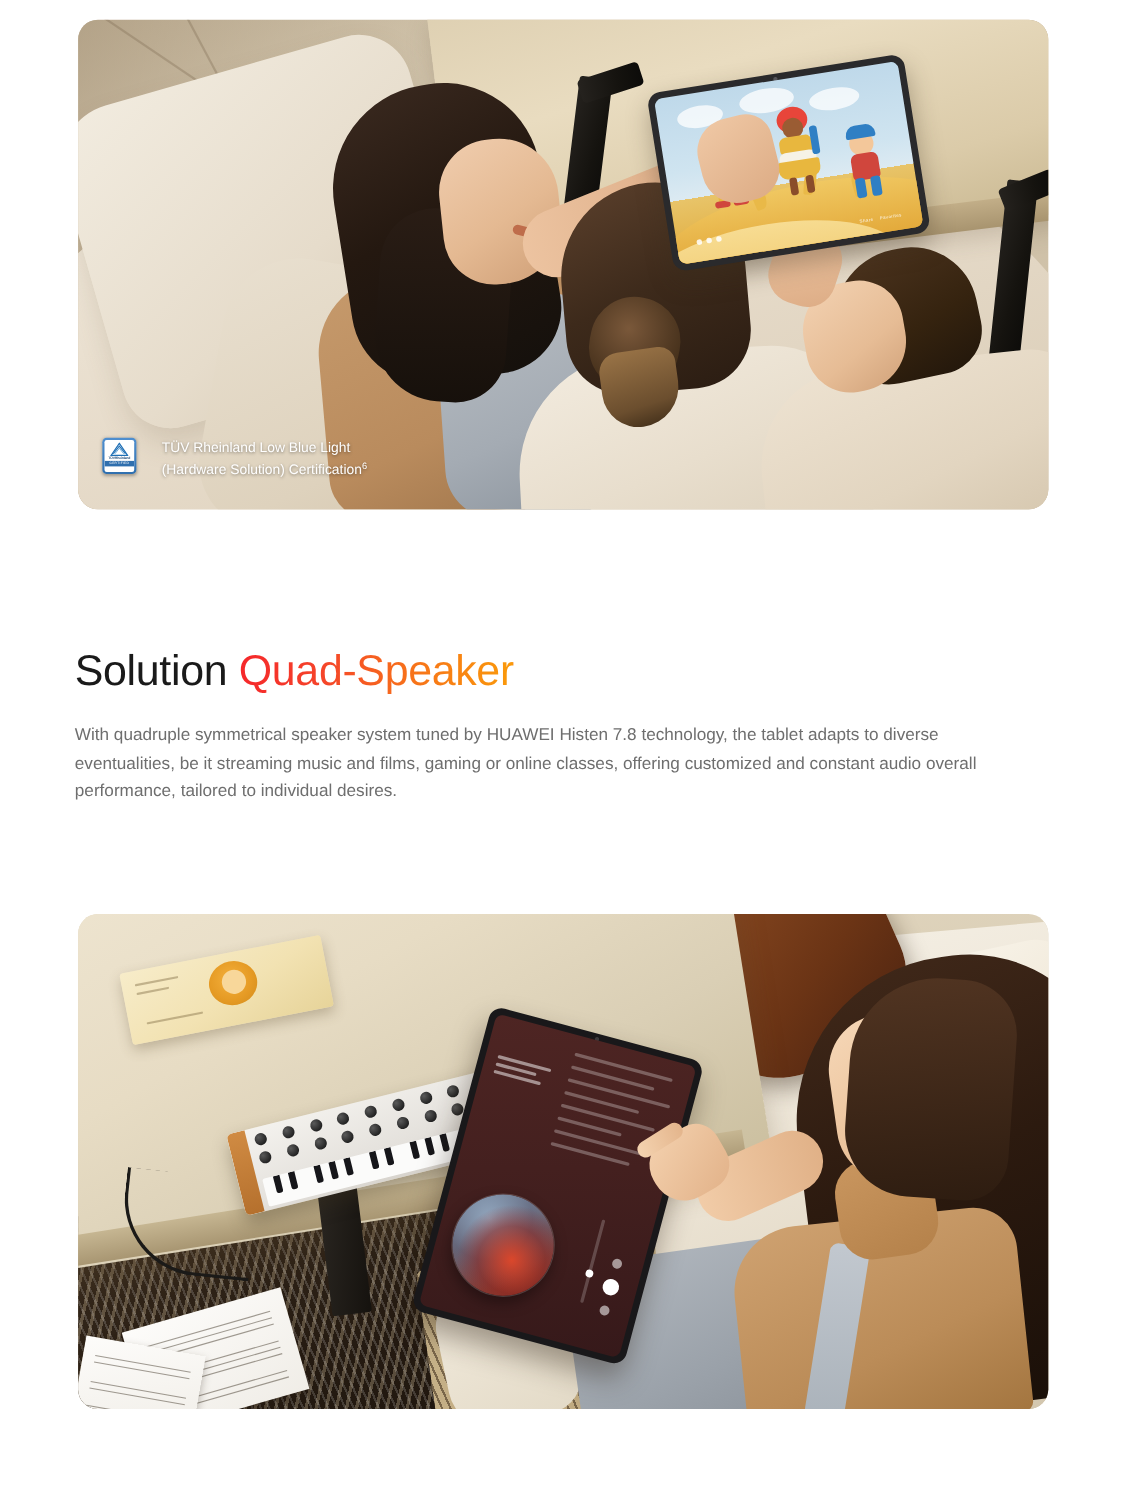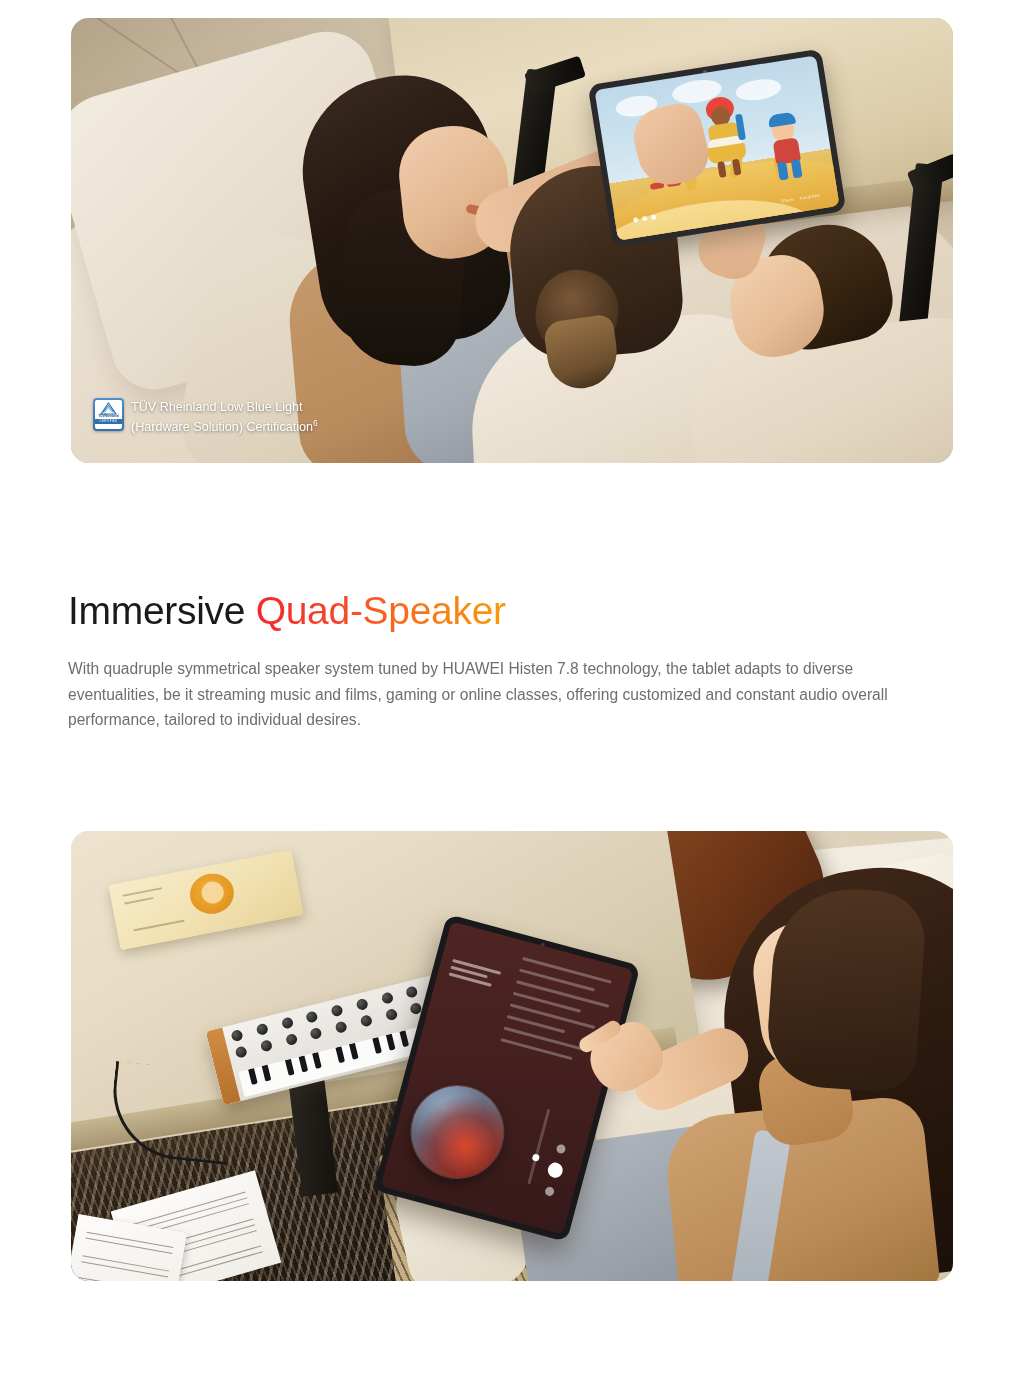--- a/index.html
+++ b/index.html
@@ -313,21 +313,21 @@
     left: 22px;
     bottom: 28px;
     display: flex;
     align-items: flex-start;
     gap: 36px;
     z-index: 6;
   }
   .cert {
     display: flex;
     align-items: flex-start;
-    gap: 7px;
+    gap: 23px;
   }
   .tuv-badge {
     width: 31px; height: 33px;
     flex: 0 0 auto;
     border-radius: 4px;
     background: linear-gradient(180deg, #4f8fd0 0%, #2f6fae 100%);
     padding: 2px;
     box-shadow: 0 1px 3px rgba(0,0,0,.3);
   }
   .tuv-inner {
@@ -886,21 +886,21 @@
         </div>
         <div class="cert-text"><span>TÜV Rheinland Low Blue Light
 (Hardware Solution) Certification</span><sup>6</sup></div>
       </div>
 
     </div>
   </div>
 
   <div class="text-block">
     <h2 class="headline">
-      <span>Immersive </span><span class="accent">Quad-Speaker</span><br>
+      <span>Solution </span><span class="accent">Quad-Speaker</span><br>
     </h2>
     <p class="subcopy">With quadruple symmetrical speaker system tuned by HUAWEI Histen 7.8 technology, the tablet adapts to diverse eventualities, be it streaming music and films, gaming or online classes, offering customized and constant audio overall performance, tailored to individual desires.</p>
   </div>
 
   <div class="media-card" id="hero-bottom">
     <div class="rug"></div>
     <div class="rug-light"></div>
 
     <div class="couch"></div>
     <div class="pillow"></div>

